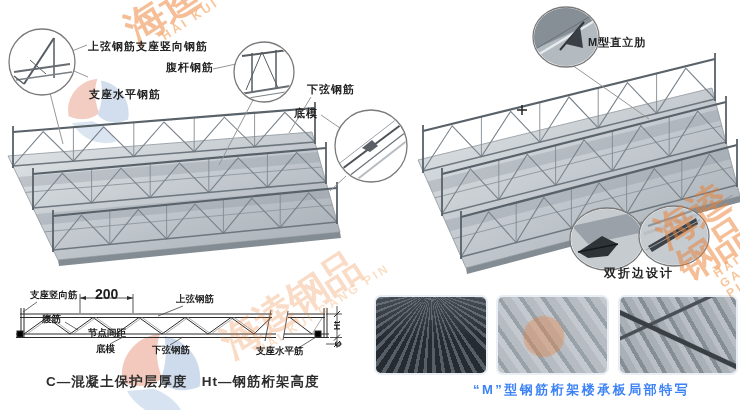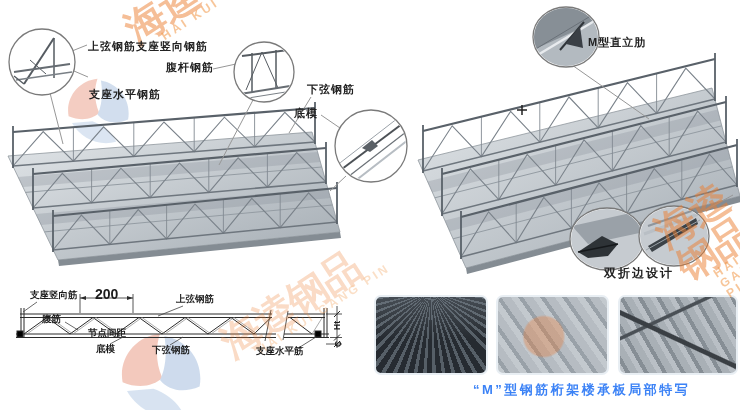--- a/index.html
+++ b/index.html
@@ -316,18 +316,19 @@
   <div class="lab-sm" style="left:95px;top:287px;font-size:14px;">200</div>
   <div class="lab-sm" style="left:88px;top:300px;margin-top:28px;">节点间距</div>
   <div class="lab-sm" style="left:176px;top:294px;">上弦钢筋</div>
   <div class="lab-sm" style="left:42px;top:314px;">腹筋</div>
   <div class="lab-sm" style="left:96px;top:344px;">底模</div>
   <div class="lab-sm" style="left:152px;top:345px;">下弦钢筋</div>
   <div class="lab-sm" style="left:256px;top:346px;font-family:Liberation Serif, serif;">支座水平筋</div>
   <div class="lab-sm rot" style="left:333px;top:330px;">Ht</div>
   <div class="lab-sm rot" style="left:334px;top:347px;">C</div>
 
+  <div class="cap" id="capL">C—混凝土保护层厚度　Ht—钢筋桁架高度</div>
   <div class="cap" id="capR">“M”型钢筋桁架楼承板局部特写</div>
 
   <div class="photo" id="ph1"></div>
   <div class="photo" id="ph2"></div>
   <div class="photo" id="ph3"></div>
 </div>
 
 </body></html>

